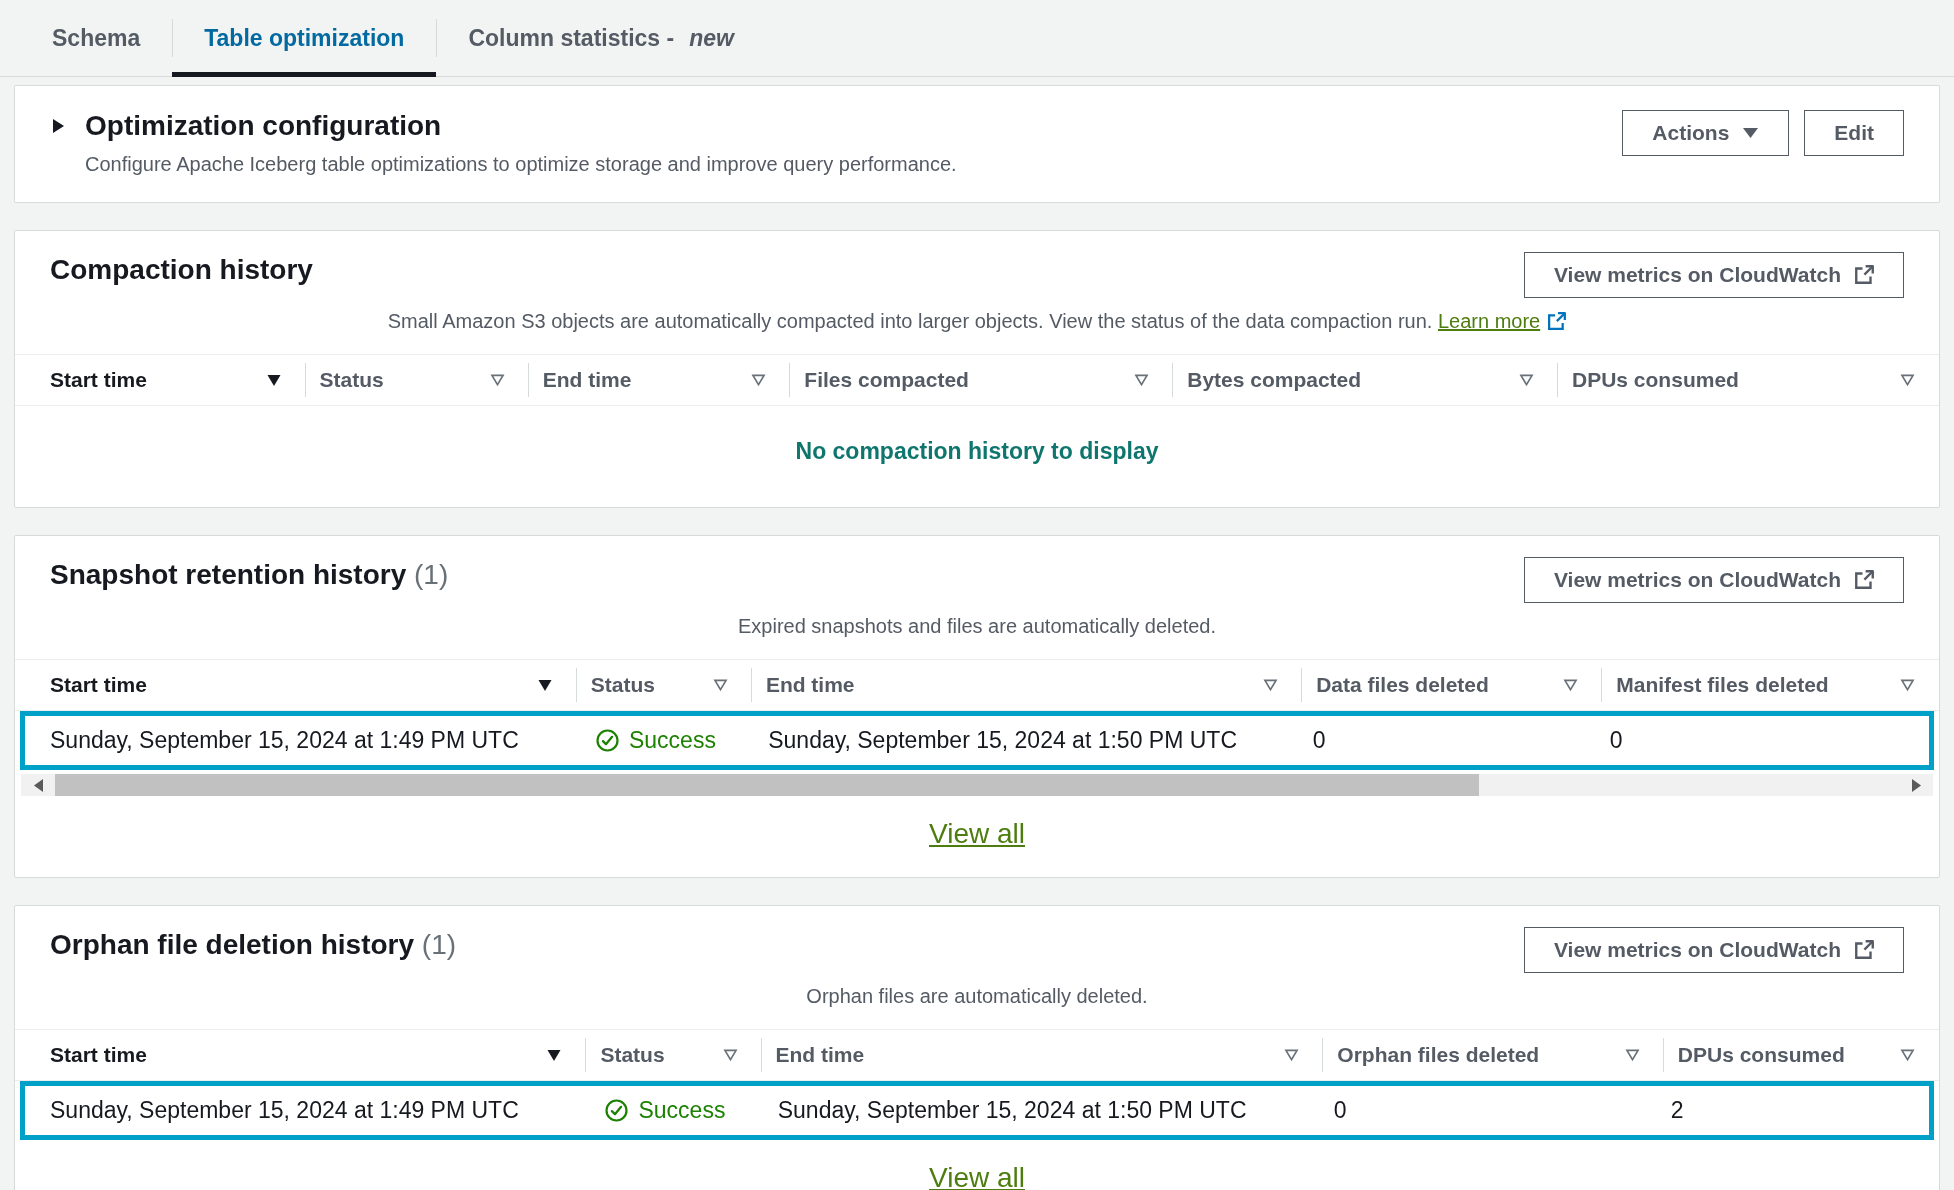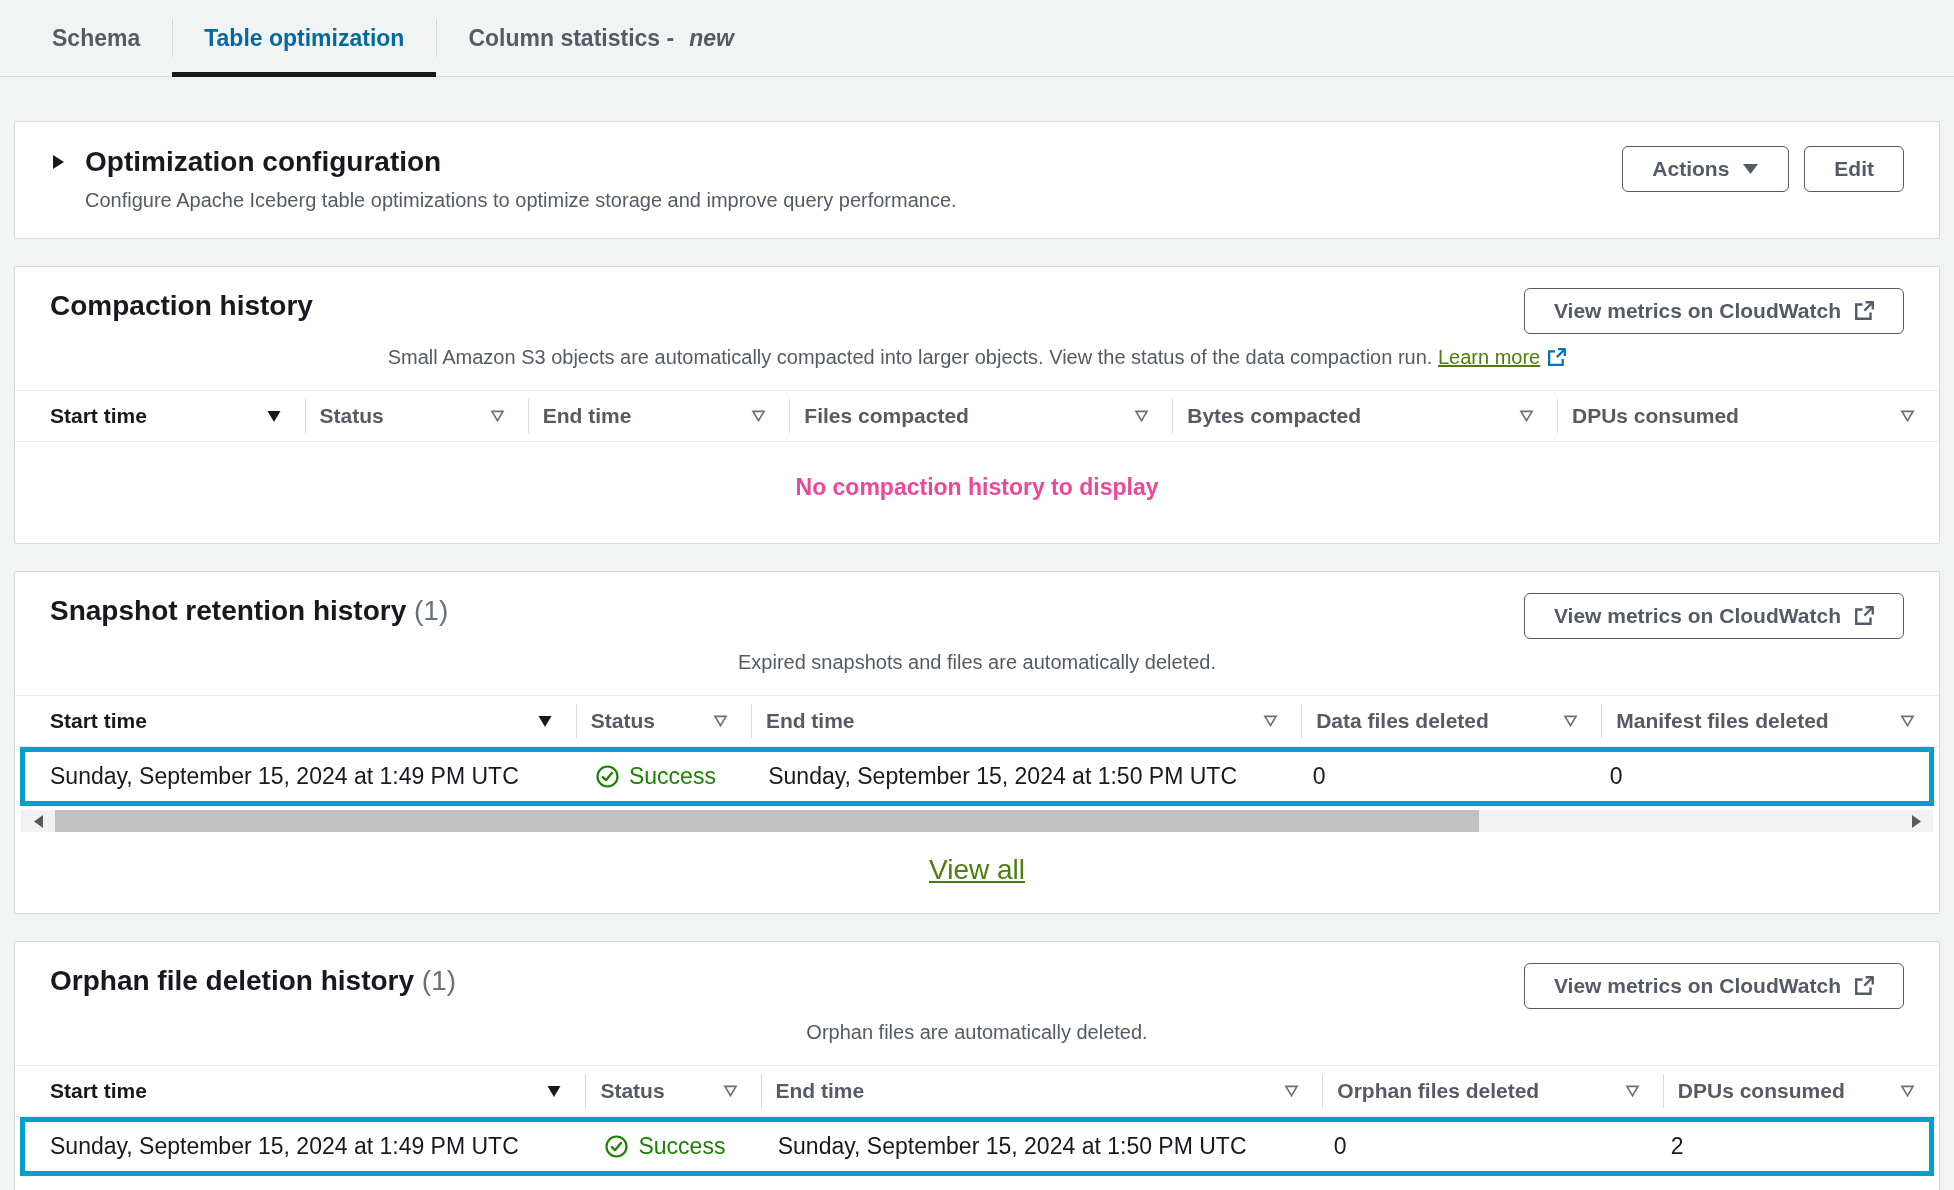--- a/index.html
+++ b/index.html
@@ -19,26 +19,26 @@
   .tab em { font-style:italic; margin-left:7px; }
 
   main { padding:8px 14px 0; }
 
   
   .card { background:#fff; border:1px solid #d5dbdb; border-radius:2px; margin-bottom:27px; }
   .card-pad { padding:21px 35px 0; }
 
   
   .btn { display:inline-flex; align-items:center; justify-content:center; gap:13px; height:46px; padding:0 29px;
-         background:#fff; border:1px solid #545b64; border-radius:6px;
+         background:#fff; border:1px solid #545b64; border-radius:0;
          color:#545b64; font-size:21px; font-weight:700; font-family:inherit; cursor:pointer; white-space:nowrap; }
   .btn svg { flex:0 0 auto; }
 
   
-  .opt-card { padding:24px 35px 26px;margin-top:36px; }
+  .opt-card { padding:24px 35px 26px; }
   .opt-head { display:flex; justify-content:space-between; align-items:flex-start; }
   .opt-title { display:flex; align-items:center; gap:19px; font-size:28px; font-weight:700; }
   .opt-title .caret { display:flex; cursor:pointer; }
   .opt-desc { margin:11px 0 0 35px; font-size:20px; color:#545b64; }
   .btn-group { display:flex; gap:15px; }
 
   
   .sec-head { display:flex; justify-content:space-between; align-items:flex-start; }
   h2 { margin:2px 0 0; font-size:28px; font-weight:700; color:#16191f; }
   .count { color:#687078; font-weight:400; }
@@ -53,21 +53,21 @@
         padding:13px 24px 13px 14px; font-size:21px; font-weight:700; color:#545b64; cursor:pointer; white-space:nowrap; overflow:hidden; }
   .th:not(:last-child)::after { content:""; position:absolute; right:0; top:8px; bottom:8px; width:1px; background:#d5dbdb; }
   .th:first-child { padding-left:35px; color:#16191f; }
   .filter { display:flex; flex:0 0 auto; }
 
   .trow { display:flex; align-items:center; margin:0 5px; border:5px solid #00a1c9; background:#fff; cursor:pointer; }
   .td { padding:11px 14px; font-size:23px; color:#16191f; white-space:nowrap; overflow:hidden; }
   .td:first-child { padding-left:25px; }
   .status-cell { display:flex; align-items:center; gap:9px; color:#1d8102; }
 
-  .empty { padding:32px 0 42px; text-align:center; font-size:23px; font-weight:700; color:#ec4899; }
+  .empty { padding:32px 0 42px; text-align:center; font-size:23px; font-weight:700; color:#0f766e; }
 
   
   .cw1{width:15.1%} .cw2{width:11.6%} .cw3{width:13.6%} .cw4{width:19.9%} .cw5{width:20.0%} .cw6{flex:1}
   
   .sw1{width:29.2%} .sw2{width:9.1%} .sw3{width:28.6%} .sw4{width:15.6%} .sw5{flex:1}
   
   .ow1{width:29.7%} .ow2{width:9.1%} .ow3{width:29.2%} .ow4{width:17.7%} .ow5{flex:1}
 
   
   .hscroll { display:flex; align-items:stretch; height:22px; margin:4px 6px 0; background:#f1f1f1; }

